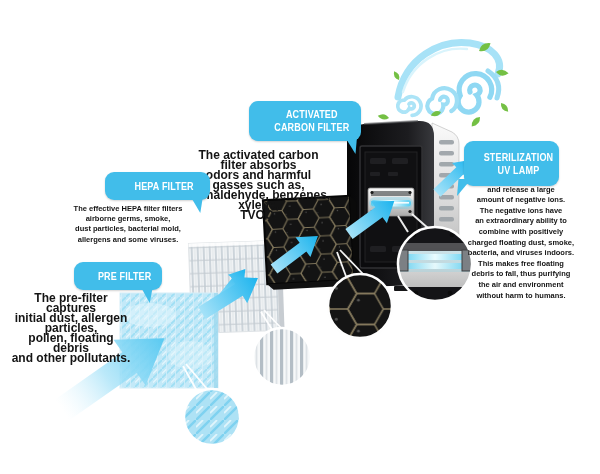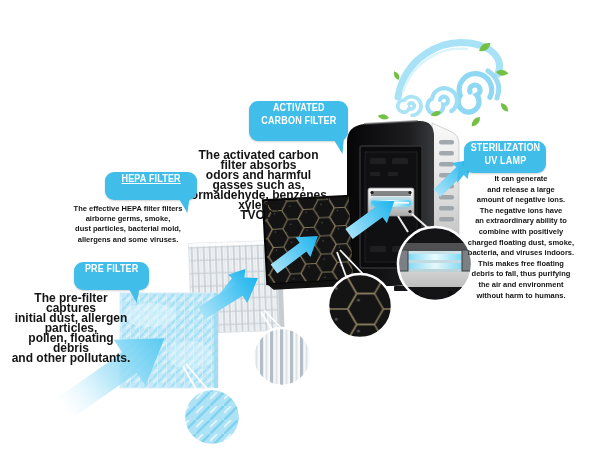--- a/index.html
+++ b/index.html
@@ -2,36 +2,36 @@
 <html><head>
 <meta charset="utf-8">
 <style>
   html,body{margin:0;padding:0;background:#fff;}
   .canvas{
     position:relative;width:600px;height:474px;overflow:hidden;background:#ffffff;
     font-family:"Liberation Sans","DejaVu Sans",sans-serif;
   }
   svg.scene{position:absolute;left:0;top:0;width:600px;height:474px;}
   .bubble{
-    position:absolute;display:flex;align-items:flex-start;justify-content:center;
+    position:absolute;display:flex;align-items:center;justify-content:center;
     background:#41bdea;color:#ffffff;font-weight:bold;text-align:center;
-    border-radius:9px;box-shadow:0 1px 2px rgba(0,0,0,.18);z-index:5;
+    border-radius:9px;box-shadow:0 1px 2px rgba(0,0,0,.18);z-index:5;padding-left:13px;
   }
   .bubble .t{
     display:inline-block;transform:scaleX(.82);transform-origin:center;
     white-space:pre-line;font-size:11px;line-height:13px;letter-spacing:.2px;
   }
   .bubble::after{content:"";position:absolute;background:#41bdea;width:15px;height:17px;}
   .b-pre{left:74px;top:262px;width:75px;height:28px;}
   .b-pre::after{right:9px;bottom:-13px;clip-path:polygon(15% 0,100% 0,78% 100%);}
-  .b-hepa{left:105px;top:172px;width:92px;height:28px;text-decoration:underline;}
+  .b-hepa{left:105px;top:172px;width:92px;height:28px;}
   .b-hepa::after{right:7px;bottom:-13px;clip-path:polygon(15% 0,100% 0,82% 100%);}
   .b-carbon{left:249px;top:101px;width:99px;height:40px;}
   .b-carbon::after{right:4px;bottom:-13px;clip-path:polygon(20% 0,100% 0,90% 100%);}
-  .b-uv{left:464px;top:141px;width:82px;height:32px;}
+  .b-uv{left:464px;top:141px;width:82px;height:45px;}
   .b-uv::after{left:-7px;bottom:-10px;clip-path:polygon(10% 0,95% 0,0 100%);}
   .desc{
     position:absolute;color:#141414;font-weight:bold;text-align:center;
     white-space:pre-line;z-index:4;
   }
   .d-pre{left:10px;top:293px;width:122px;font-size:12px;line-height:10px;}
   .d-hepa{left:64px;top:204px;width:128px;font-size:7.5px;line-height:10.2px;}
   .d-carbon{left:186px;top:150px;width:145px;font-size:12px;line-height:10px;}
   .d-uv{left:448px;top:174px;width:146px;font-size:7.5px;line-height:10.6px;}
 </style>

